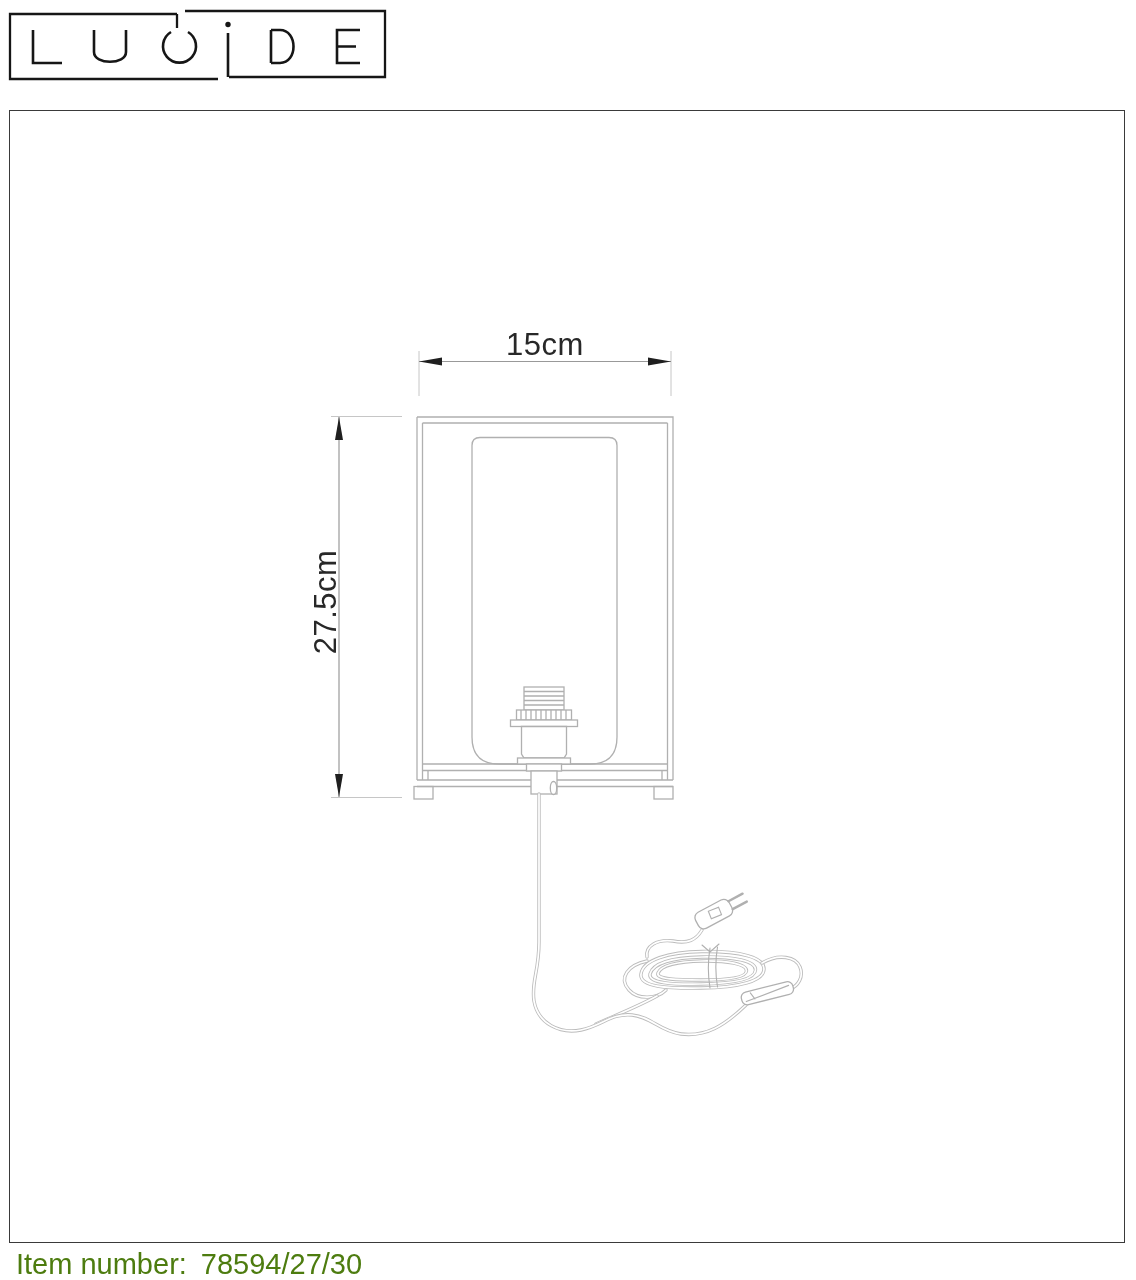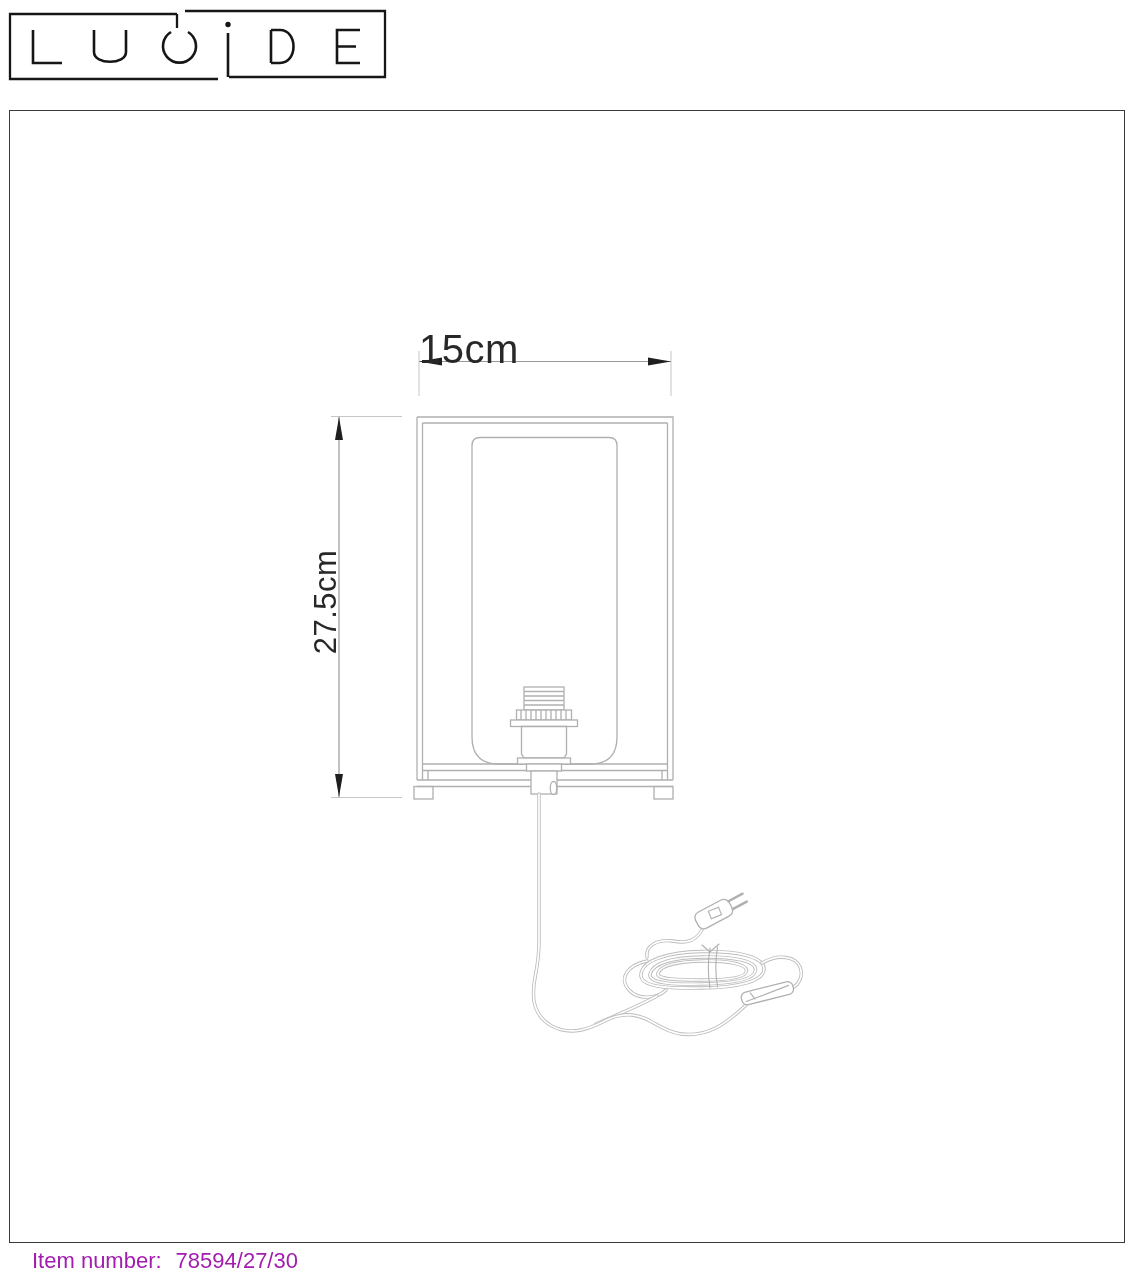--- a/index.html
+++ b/index.html
@@ -24,27 +24,27 @@
   .arrow{fill:#1f1f1f;stroke:none;}
   .lamp path,.lamp rect,.lamp ellipse{stroke:#b0b0b0;stroke-width:1.3;fill:none;}
   .wfill{fill:#ffffff !important;}
   .c-out{stroke:#bcbcbc;stroke-width:3.4;fill:none;stroke-linecap:round;}
   .c-in{stroke:#ffffff;stroke-width:1.7;fill:none;stroke-linecap:round;}
   .thin{stroke:#b0b0b0;stroke-width:1.1;fill:none;stroke-linecap:round;}
   .pin{stroke:#b0b0b0;stroke-width:2.4;fill:none;stroke-linecap:round;}
   .hw{stroke:#b0b0b0;stroke-width:1.3;fill:#ffffff;}
 
   
-  #dim-width{left:419px;top:327px;width:252px;
-    font-size:40px;color:#282828;letter-spacing:0.5px;}
+  #dim-width{left:419px;top:327px;width:252px;text-align:center;
+    font-size:31px;color:#282828;letter-spacing:0.5px;}
   #dim-height{left:224px;top:586px;width:200px;height:32px;text-align:center;
     font-size:31px;color:#282828;letter-spacing:0.5px;transform:rotate(-90deg);}
 
   
-  #footer{left:16px;top:1248px;font-size:22px;color:#a21caf;margin-left:16px;}
+  #footer{left:16px;top:1248px;font-size:29px;color:#4d7c0f;}
   #footer .val{margin-left:14px;}
 </style>
 </head>
 <body>
 
 <svg id="logo" class="abs" width="380" height="74" viewBox="0 0 380 74" role="img" aria-label="LUCIDE">
   <path class="frame" d="M169,6 H2 V71 H210"></path>
   <path class="frame" d="M177,3 H377 V69 H221"></path>
   <path class="frame" d="M169,6 V20"></path>
   <path d="M25,22 V55 H54"></path>

